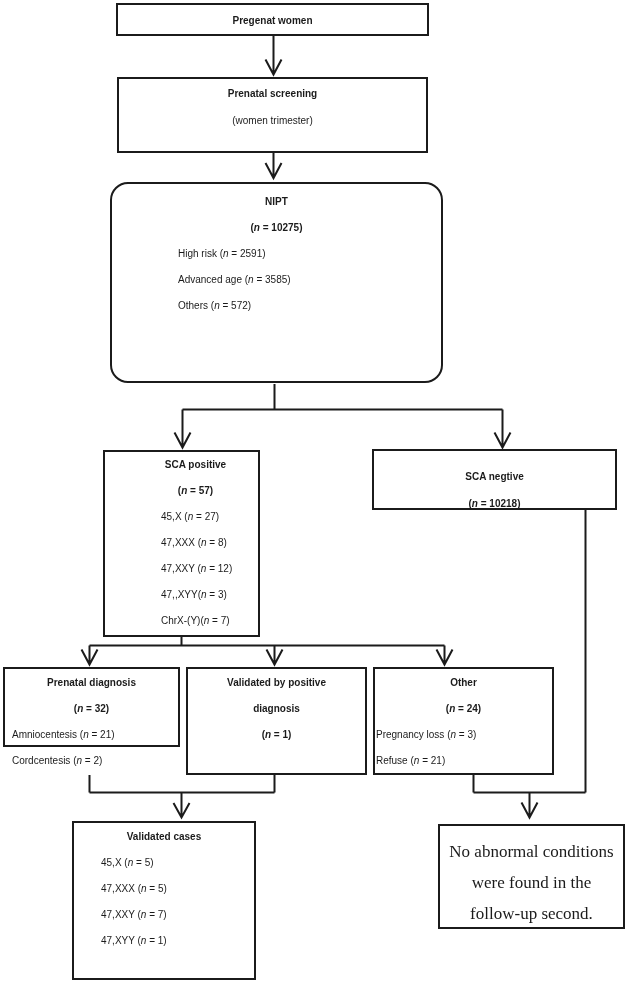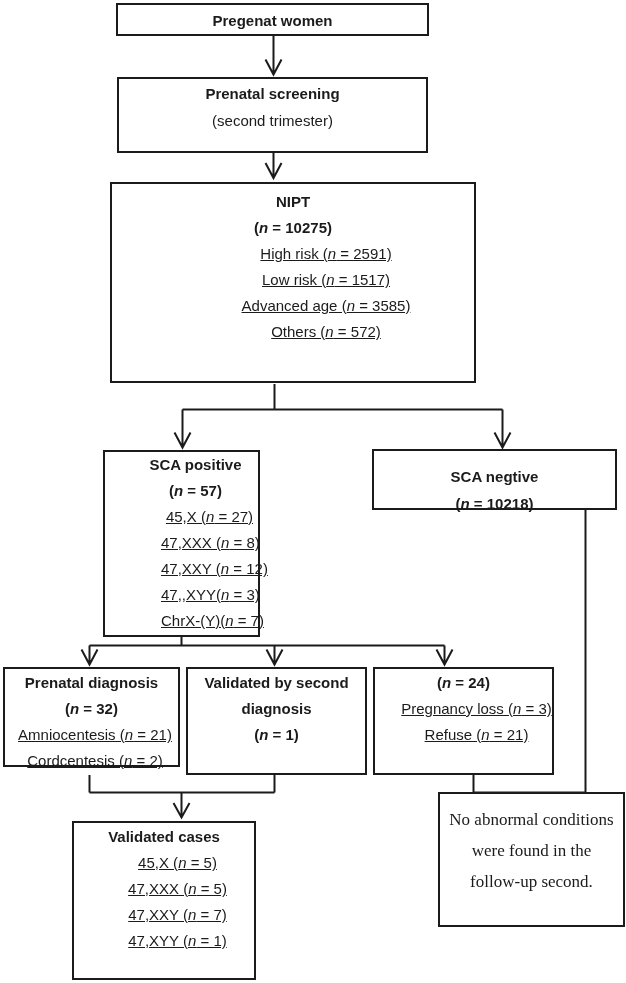--- a/index.html
+++ b/index.html
@@ -10,40 +10,40 @@
     overflow:hidden;
   }
   #connectors{position:absolute;left:0;top:0;}
   .box{
     position:absolute;
     box-sizing:border-box;
     background:#ffffff;
     border:2px solid #1b1b1b;
     color:#1b1b1b;
     font-family:"Liberation Sans",sans-serif;
-    font-size:15px;
+    font-size:10px;
   }
   .ln{line-height:26px;white-space:nowrap;}
   .title,.count{font-weight:bold;text-align:center;}
-  .item{text-align:center;text-decoration:underline;}
+  .item{text-align:left;}
   i{font-style:italic;}
 
   
   .b-pw .ln{line-height:29px;}
   .b-pw{padding-top:1px;}
   .b-ps .ln{line-height:27px;}
   .b-ps{padding-top:1px;}
   .b-nipt{padding-top:5px;}
   .b-nipt .item{padding-left:66px;}
   .b-scapos .item{padding-left:28px;}
   .b-scaneg .ln{line-height:27px;}
   .b-scaneg{padding-top:12px;}
   .b-pd,.b-vn,.b-other{padding-top:1px;}
   .b-pd .item{padding-left:7px;}
-  .b-other .item{padding-left:26px;}
+  .b-other .item{padding-left:1px;}
   .b-vc{padding-top:1px;}
   .b-vc .item{padding-left:27px;}
   .b-na{
     font-family:"Liberation Serif",serif;
     font-size:17px;
     padding-top:10px;
     text-align:center;
   }
   .b-na .ln{line-height:31px;font-weight:normal;}
 </style>
@@ -61,73 +61,73 @@
     <path d="M473.5,775 V792.5 M473.5,792.5 H585.5 M529.5,792.5 V816 M521.5,802.5 L529.5,817.5 L537.5,802.5"></path>
     <path d="M89.5,775 V792.5 M274.5,775 V792.5 M89.5,792.5 H274.5 M181.5,792.5 V816 M173.5,803 L181.5,817.5 L189.5,803"></path>
   </svg>
 
   <div class="box b-pw" style="left:116px;top:3px;width:313px;height:33px;">
     <div class="ln title">Pregenat women</div>
   </div>
 
   <div class="box b-ps" style="left:117px;top:77px;width:311px;height:76px;">
     <div class="ln title">Prenatal screening</div>
-    <div class="ln" style="text-align:center;">(second trimester)</div>
+    <div class="ln" style="text-align:center;">(women trimester)</div>
   </div>
 
-  <div class="box b-nipt" style="left:110px;top:182px;width:366px;height:201px;">
+  <div class="box b-nipt" style="left:110px;top:182px;width:333px;height:201px;border-radius:18px;">
     <div class="ln title">NIPT</div>
     <div class="ln count">(<i>n</i> = 10275)</div>
     <div class="ln item">High risk (<i>n</i> = 2591)</div>
-    <div class="ln item">Low risk (<i>n</i> = 1517)</div>
     <div class="ln item">Advanced age (<i>n</i> = 3585)</div>
     <div class="ln item">Others (<i>n</i> = 572)</div>
   </div>
 
   <div class="box b-scapos" style="left:103px;top:450px;width:157px;height:187px;padding-left:28px;">
     <div class="ln title">SCA positive</div>
     <div class="ln count">(<i>n</i> = 57)</div>
     <div class="ln item">45,X (<i>n</i> = 27)</div>
     <div class="ln item">47,XXX (<i>n</i> = 8)</div>
     <div class="ln item">47,XXY (<i>n</i> = 12)</div>
     <div class="ln item">47,,XYY(<i>n</i> = 3)</div>
     <div class="ln item">ChrX-(Y)(<i>n</i> = 7)</div>
   </div>
 
   <div class="box b-scaneg" style="left:372px;top:449px;width:245px;height:61px;">
     <div class="ln title">SCA negtive</div>
     <div class="ln count">(<i>n</i> = 10218)</div>
   </div>
 
-  <div class="box b-pd" style="left:3px;top:667px;width:177px;height:100px;">
+  <div class="box b-pd" style="left:3px;top:667px;width:177px;height:80px;">
     <div class="ln title">Prenatal diagnosis</div>
     <div class="ln count">(<i>n</i> = 32)</div>
     <div class="ln item">Amniocentesis (<i>n</i> = 21)</div>
     <div class="ln item">Cordcentesis (<i>n</i> = 2)</div>
   </div>
 
   <div class="box b-vn" style="left:186px;top:667px;width:181px;height:108px;">
-    <div class="ln title">Validated by second</div>
+    <div class="ln title">Validated by positive</div>
     <div class="ln title">diagnosis</div>
     <div class="ln count">(<i>n</i> = 1)</div>
   </div>
 
   <div class="box b-other" style="left:373px;top:667px;width:181px;height:108px;">
+    <div class="ln title">Other</div>
     <div class="ln count">(<i>n</i> = 24)</div>
     <div class="ln item">Pregnancy loss (<i>n</i> = 3)</div>
     <div class="ln item">Refuse (<i>n</i> = 21)</div>
   </div>
 
   <div class="box b-vc" style="left:72px;top:821px;width:184px;height:159px;">
     <div class="ln title">Validated cases</div>
     <div class="ln item">45,X (<i>n</i> = 5)</div>
     <div class="ln item">47,XXX (<i>n</i> = 5)</div>
     <div class="ln item">47,XXY (<i>n</i> = 7)</div>
     <div class="ln item">47,XYY (<i>n</i> = 1)</div>
   </div>
 
-  <div class="box b-na" style="left:438px;top:792px;width:187px;height:135px;">
+  <div class="box b-na" style="left:438px;top:824px;width:187px;height:105px;">
     <div class="ln">No abnormal conditions</div>
     <div class="ln">were found in the</div>
     <div class="ln">follow-up second.</div>
   </div>
 
 </div>
 
 </body></html>

